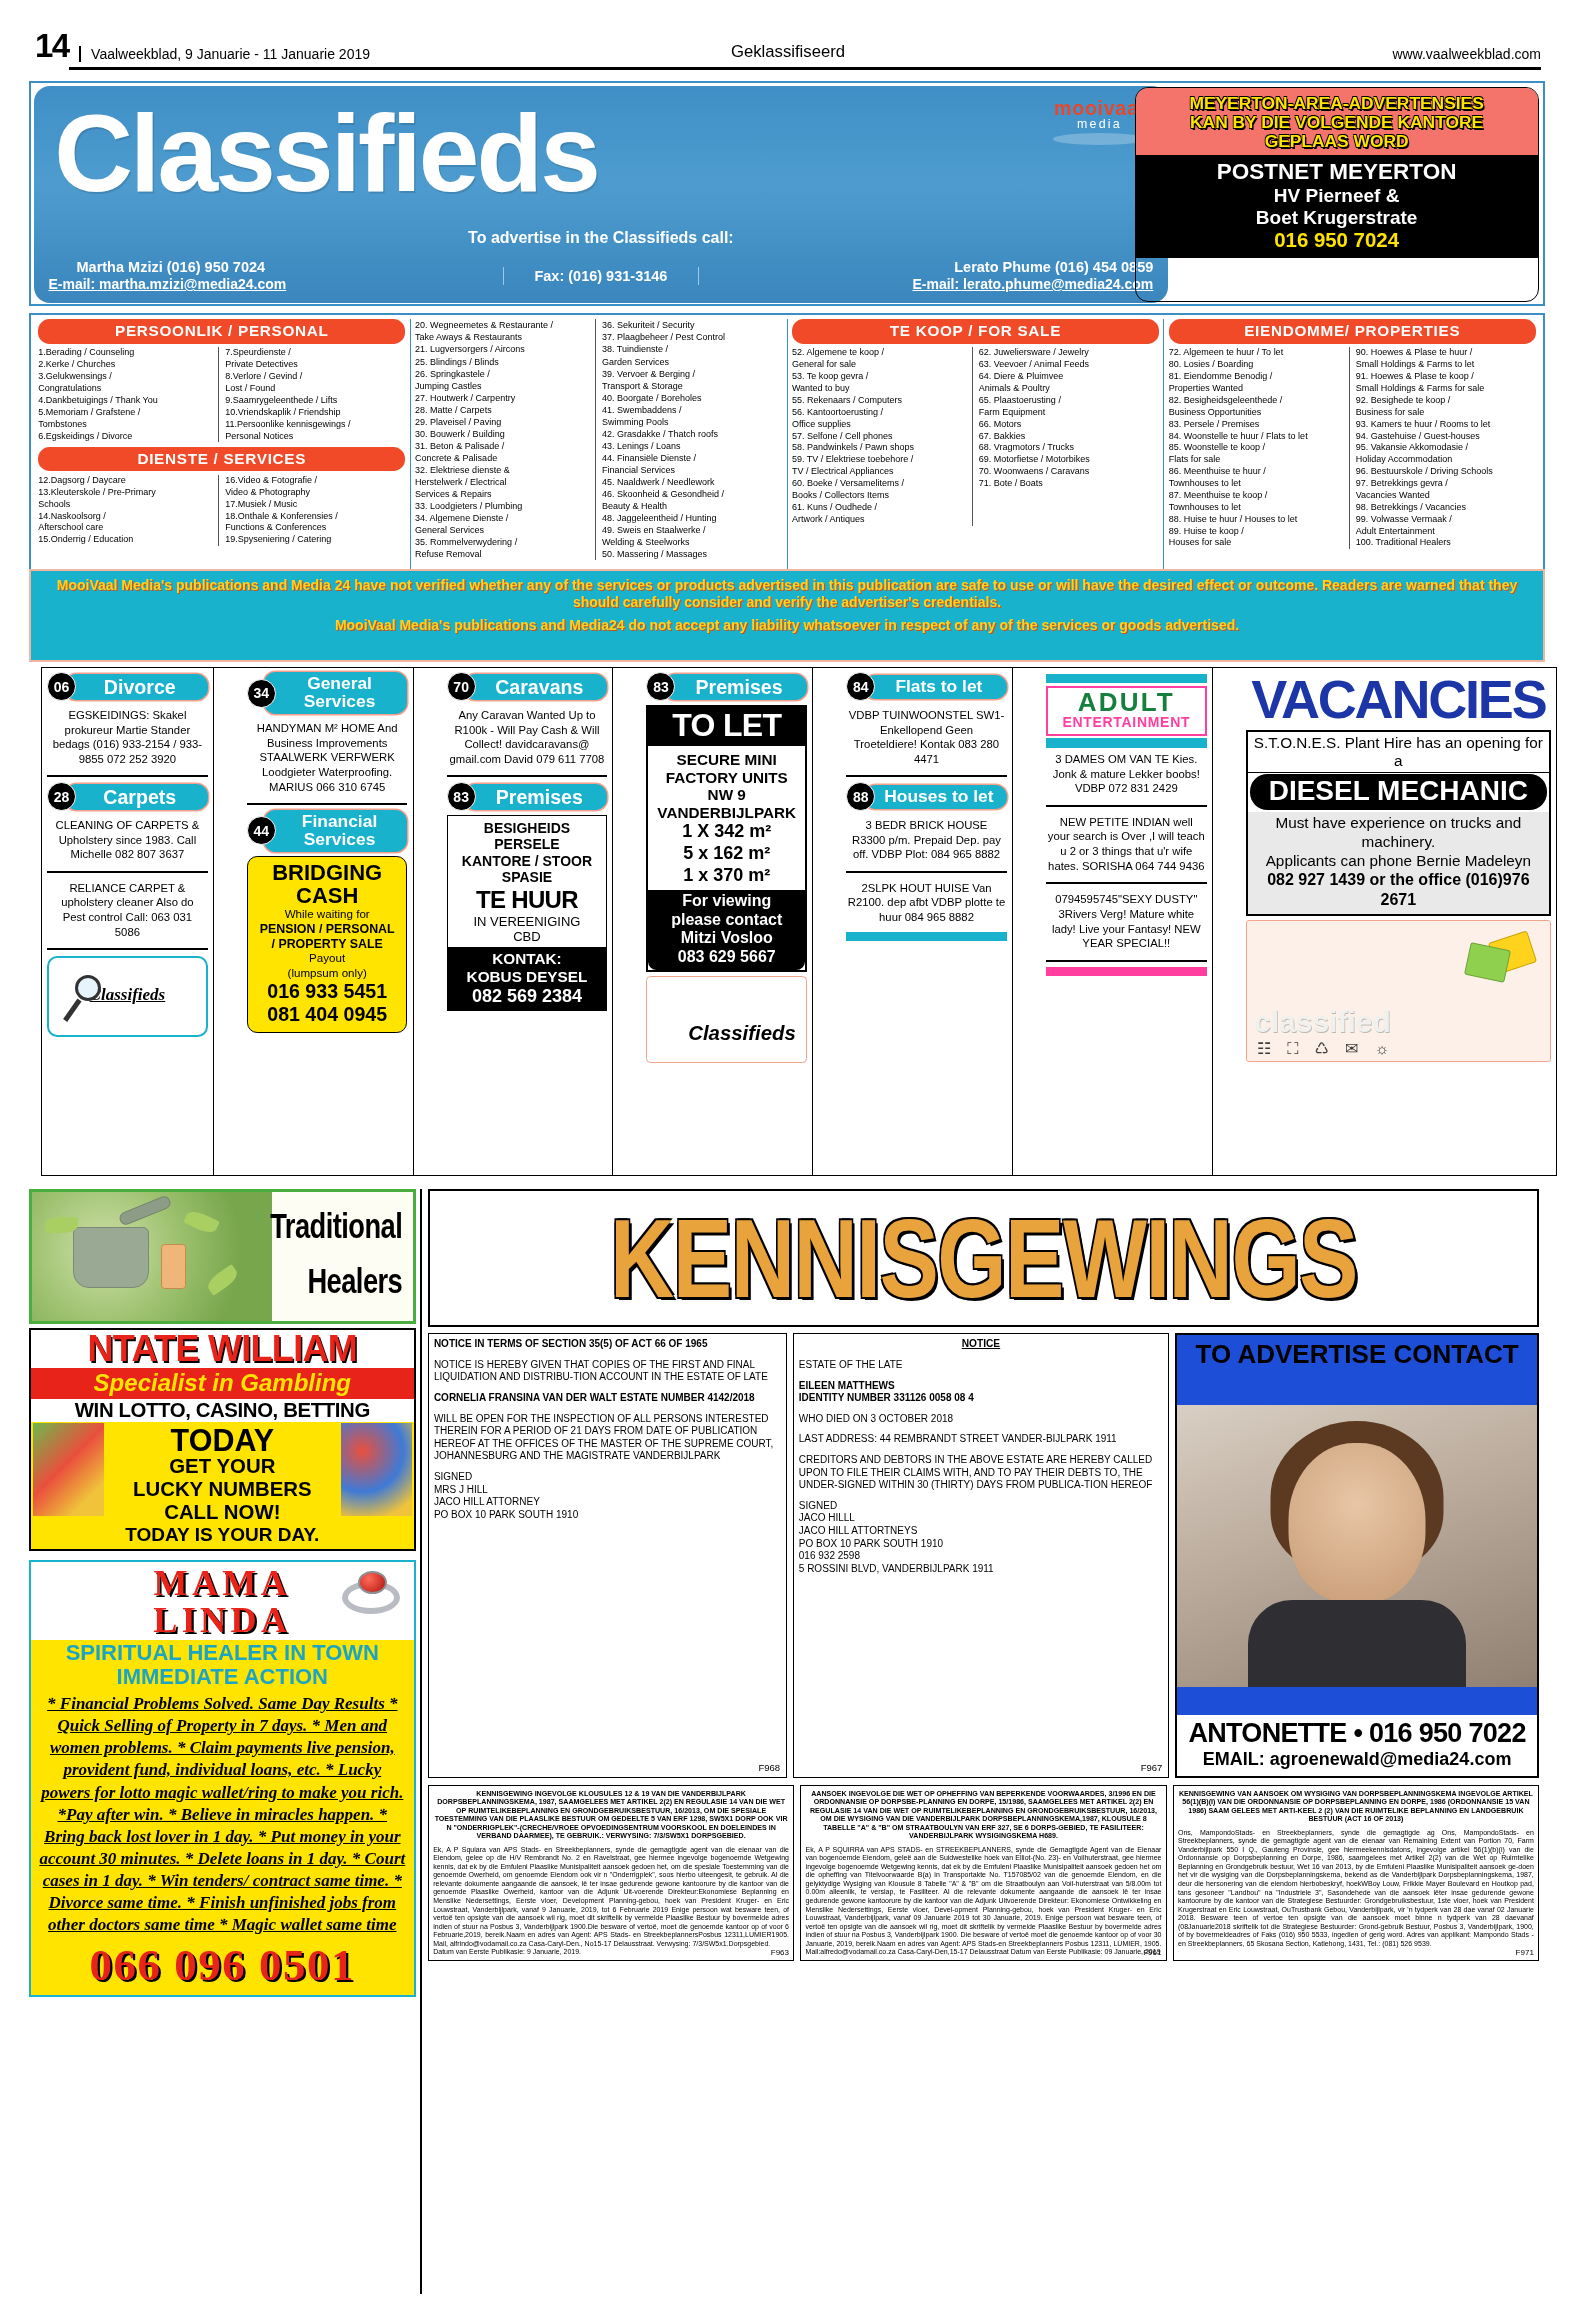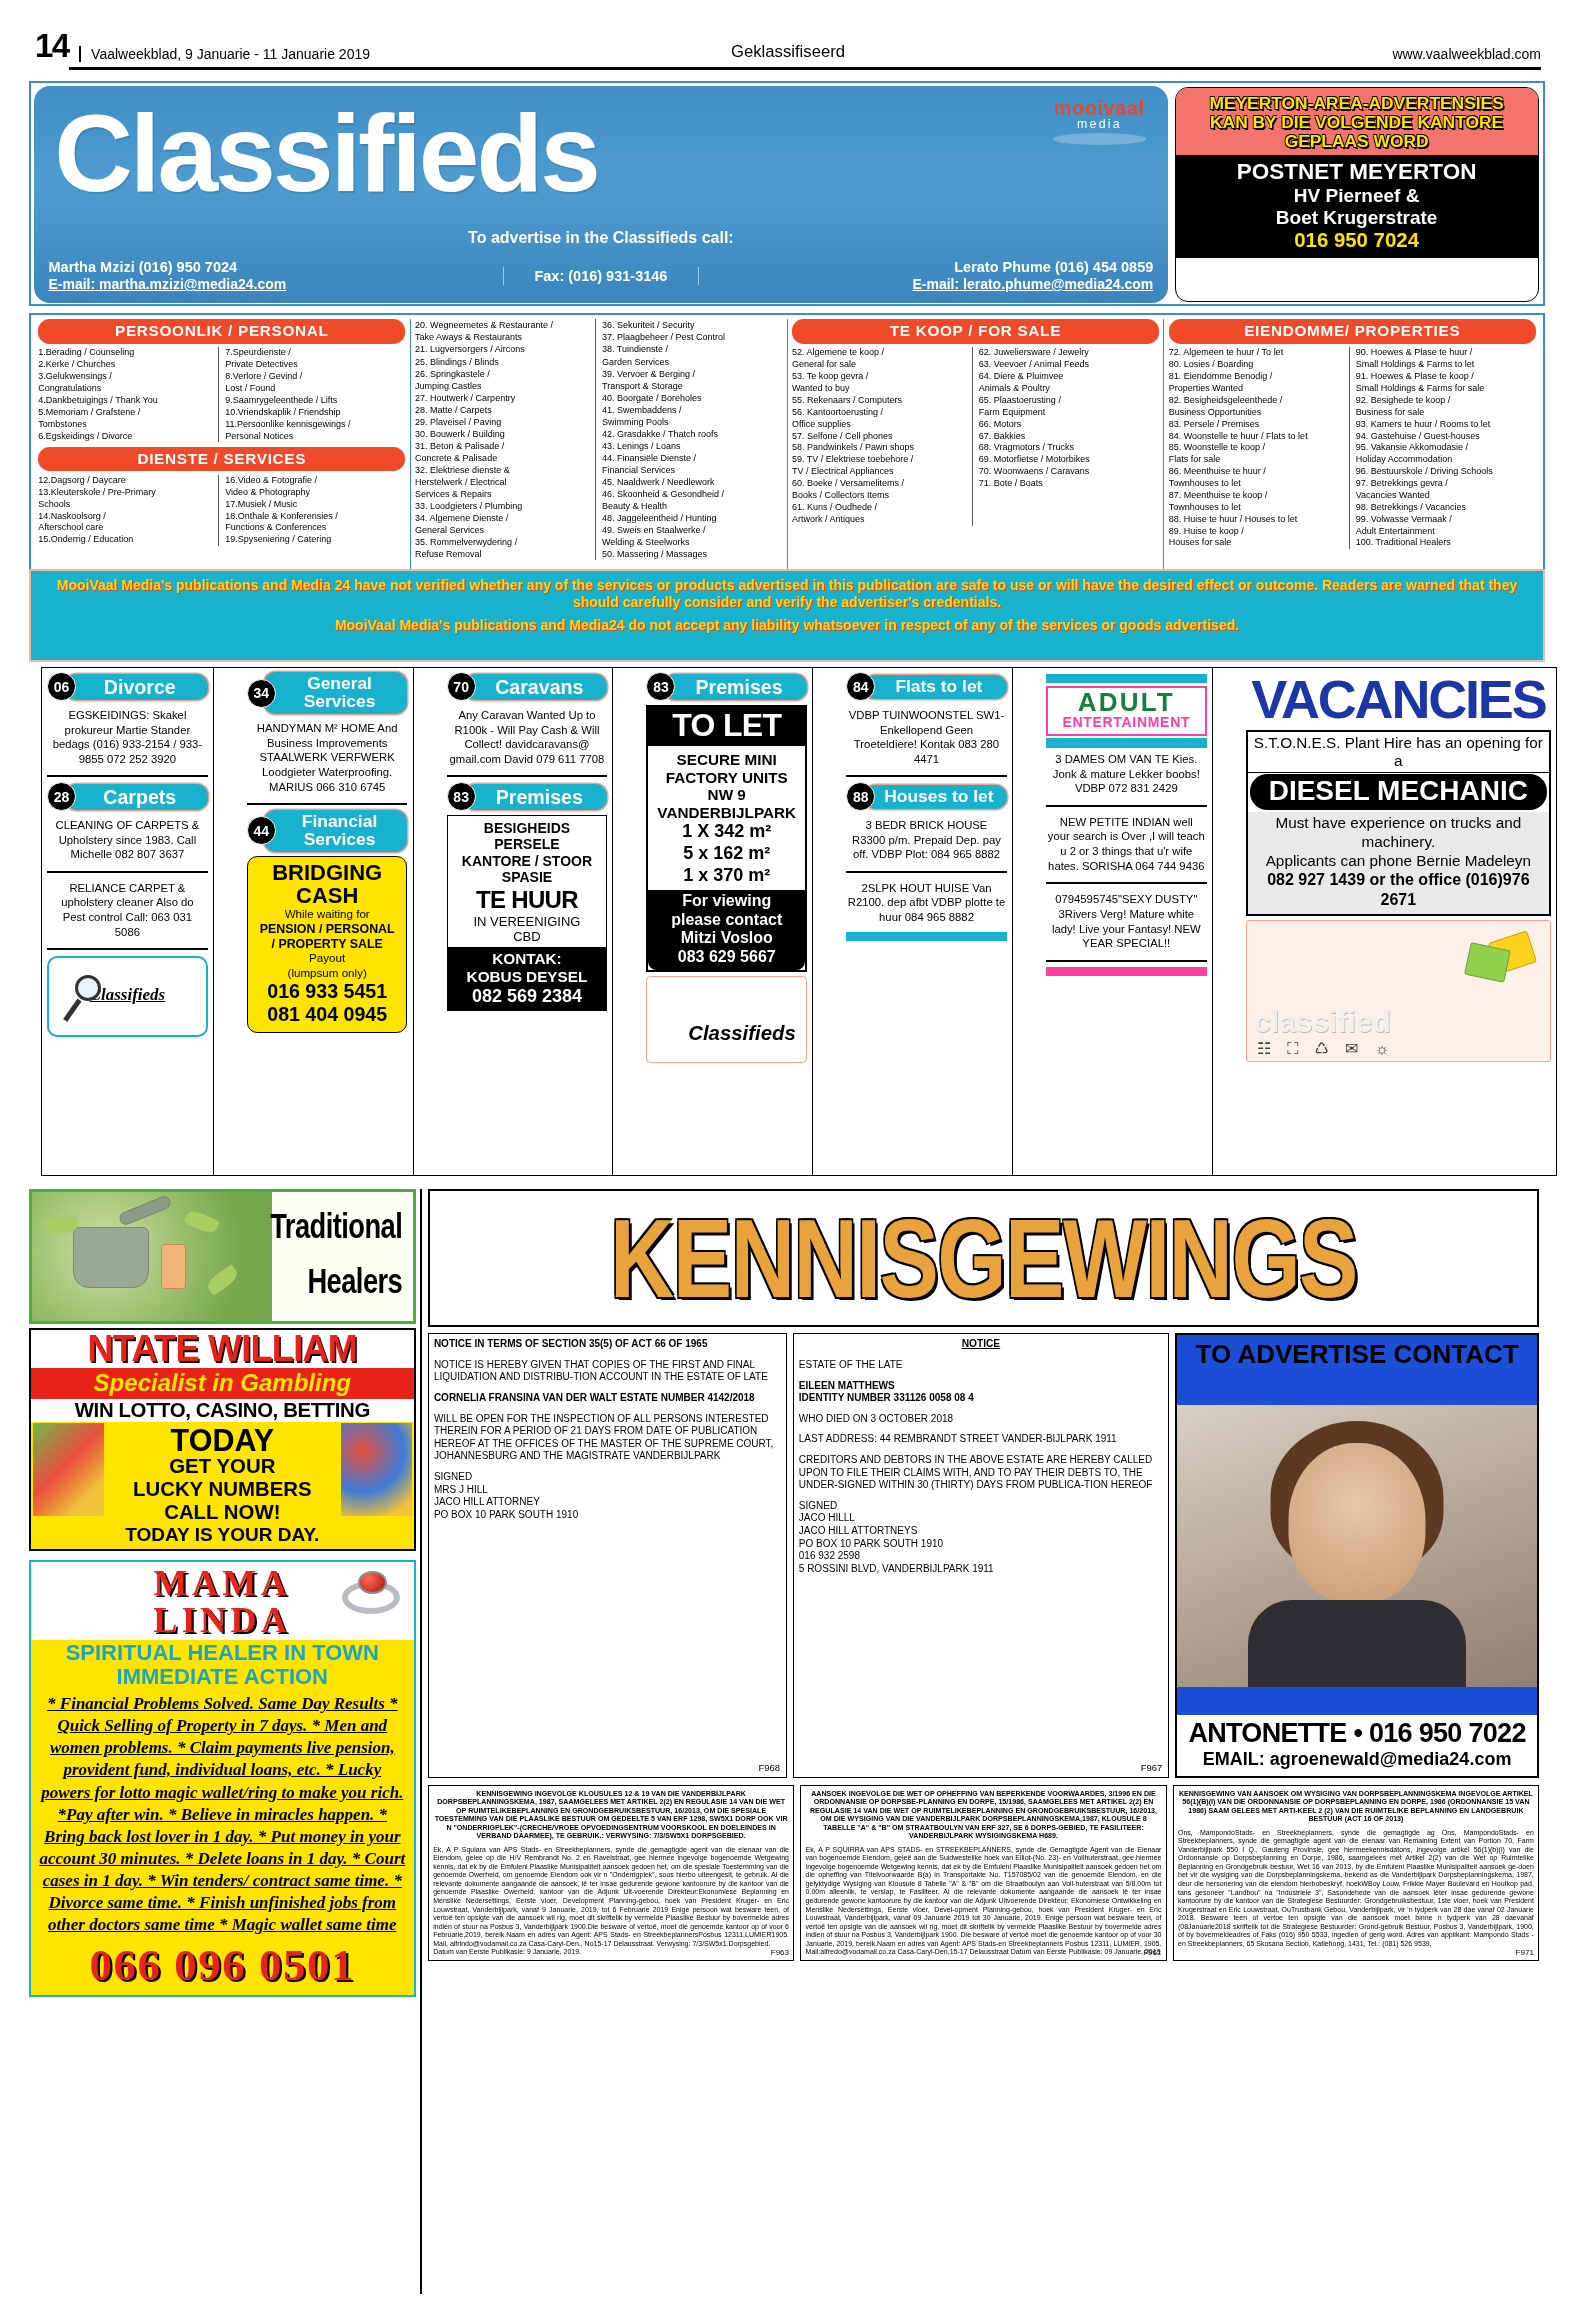--- a/index.html
+++ b/index.html
@@ -49,28 +49,28 @@
   .cl-advert{
     position:absolute; left:0; right:0; top:143px; text-align:center;
     font-size:16px; font-weight:bold; color:#fff;
   }
   .cl-contacts{
     position:absolute; left:7.3px; right:7.3px; top:166px; height:48px;
     display:flex; align-items:center; color:#fff;
   }
   .cc-col{ flex:1; padding:0 7.3px; line-height:1.25; }
   .cc-mid{ flex:0 0 196px; text-align:center; border-left:1.5px solid #9dcbe6; border-right:1.5px solid #9dcbe6;}
-  .cc-name{ font-size:14.5px; font-weight:bold;}
+  .cc-name{ font-size:14.5px; font-weight:bold;margin-left:28px;}
   .cc-mail{ font-size:14px; font-weight:bold; text-decoration:underline;}
   .cc-fax{ font-size:14.5px; font-weight:bold;}
   .cc-right{ text-align:right;}
 
   
   .meyerton{
-    position:absolute; right:4.4px; top:4.4px; width:364px; height:215px;
+    position:absolute; right:4.4px; top:4.4px; width:404px; height:215px;
     border-radius:13px; overflow:hidden; border:1.5px solid #000;
   }
   .mey-top{ background:#f4736b; padding:5.8px 4.4px 4.4px; text-align:center; }
   .mey-l{ font-size:17.4px; font-weight:bold; color:#ffe400; line-height:1.08;
           text-shadow:1.5px 1.5px 0 #000,-0.7px -0.7px 0 #000,0.7px -0.7px 0 #000,-0.7px 0.7px 0 #000;}
   .mey-bot{ background:#000; color:#fff; text-align:center; padding:4.4px 2.9px 5.8px;}
   .mey-b1{ font-size:22.5px; font-weight:bold; }
   .mey-b2{ font-size:19px; font-weight:bold; }
   .mey-b3{ font-size:19px; font-weight:bold; }
   .mey-b4{ font-size:20.4px; font-weight:bold; color:#ffe400;}

